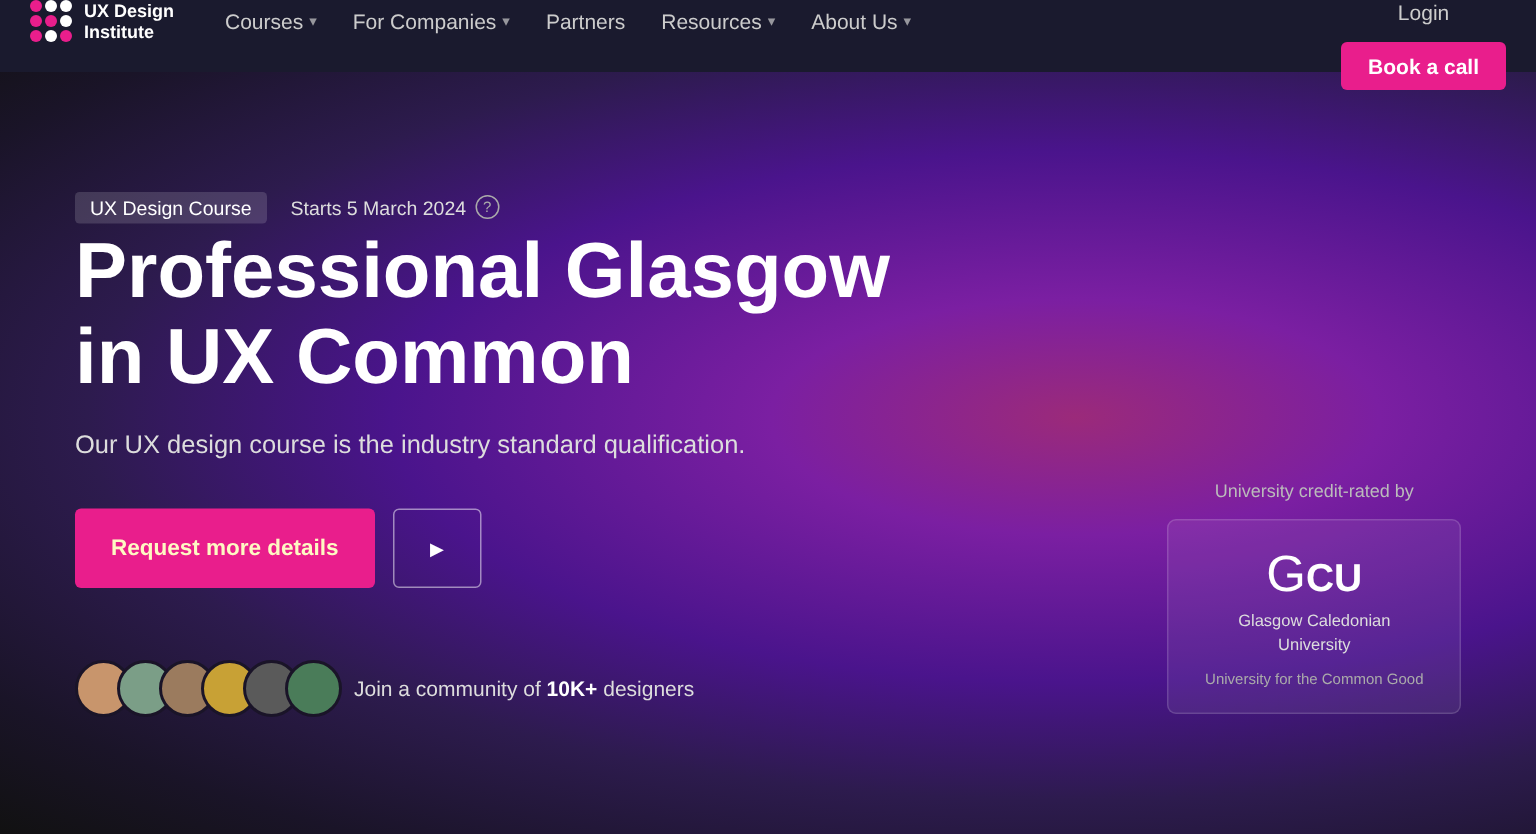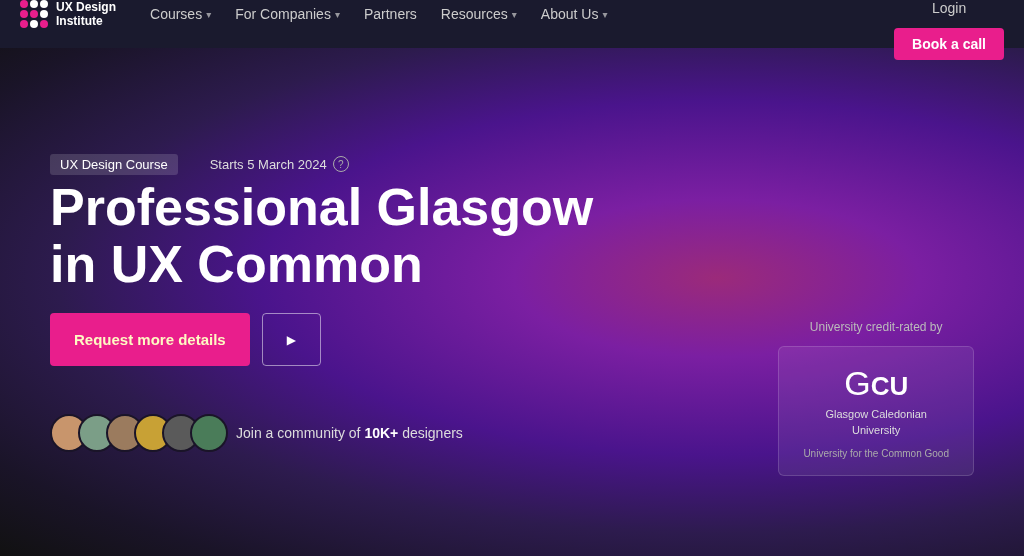--- a/index.html
+++ b/index.html
@@ -97,21 +97,21 @@
       display: flex;
       flex-direction: column;
       justify-content: center;
       padding: 0 50px;
       padding-top: 50px;
     }
 
     .hero-breadcrumb {
       display: flex;
       align-items: center;
-      gap: 32px;
+      gap: 16px;
       margin-bottom: 4px;
     }
     .breadcrumb-course {
       color: #fff;
       font-size: 13px;
       font-weight: 500;
       background: rgba(255,255,255,0.15);
       padding: 3px 10px;
       border-radius: 3px;
     }
@@ -320,20 +320,21 @@
       <span>Starts 5 March 2024</span>
       <span class="help-icon">?</span>
     </span>
   </div>
 
   <h1 class="hero-title">
     <span>Professional Glasgow</span><br>
     <span>in UX Common</span>
   </h1>
 
+  <p class="hero-subtitle">Our UX design course is the industry standard qualification.</p>
 
   <div class="hero-buttons">
     <button class="btn-primary">Request more details</button>
     <button class="btn-secondary">
       <span class="play-icon">▶</span>
     </button>
   </div>
 
   <div class="hero-community">
     <div class="avatars">

